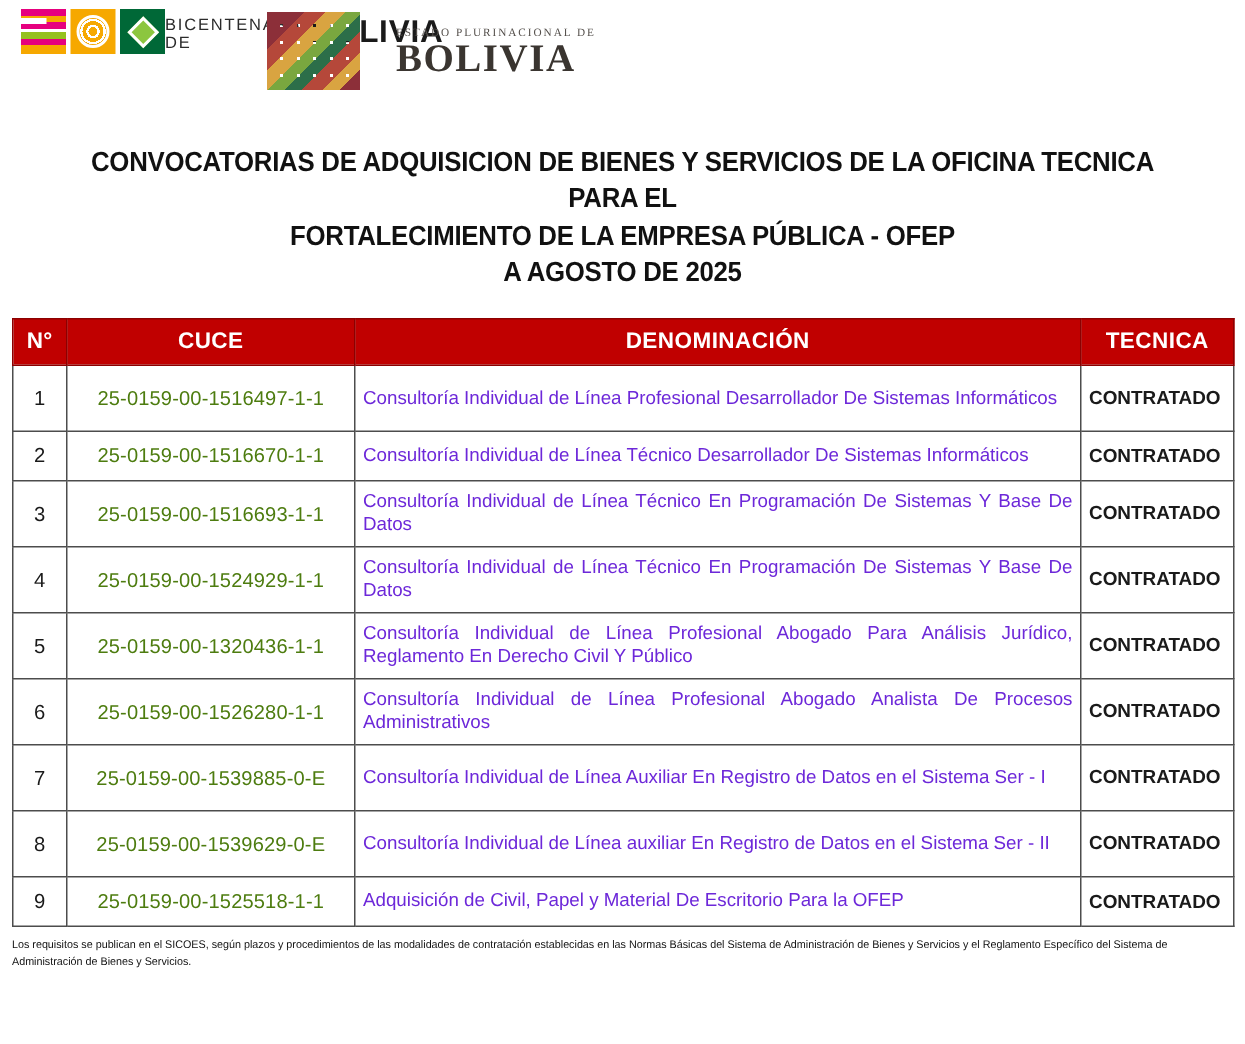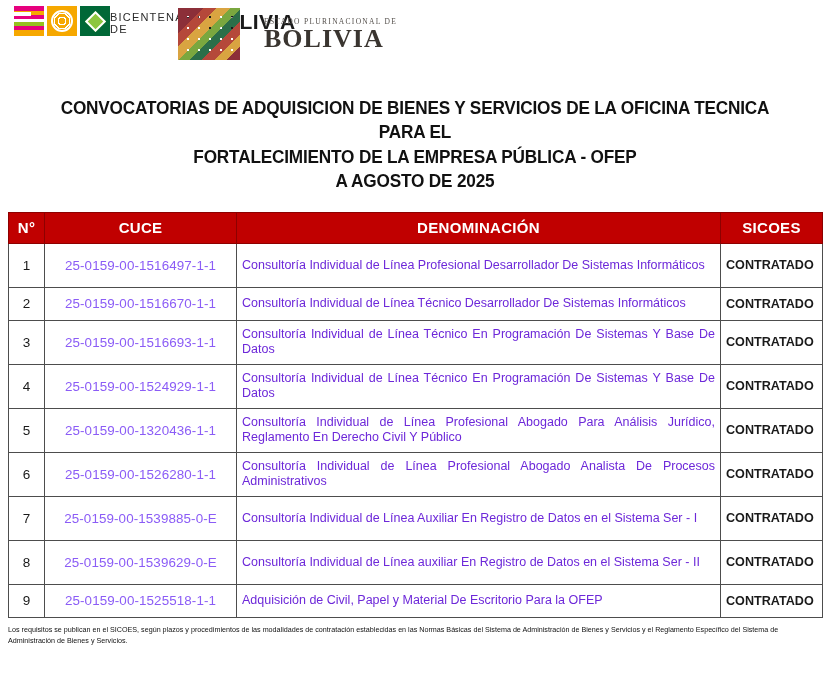--- a/index.html
+++ b/index.html
@@ -211,21 +211,21 @@
 
   td.cell-n {
     text-align: center;
     font-size: 13.5px;
     color: #1a1a1a;
   }
   td.cell-cuce {
     text-align: center;
     font-size: 13.4px;
     letter-spacing: 0.1px;
-    color: #8b5cf6;
+    color: #4d7c0f;
     white-space: nowrap;
   }
   td.cell-den {
     text-align: justify;
     text-align-last: left;
     font-size: 12.5px;
     line-height: 1.22;
     color: #6d28d9;
     padding-left: 6px;
     padding-right: 6px;
@@ -296,21 +296,21 @@
       <col class="col-n">
         <col class="col-cuce">
         <col class="col-den">
         <col class="col-est">
     </colgroup>
     <thead>
       <tr>
         <th>N°</th>
         <th>CUCE</th>
         <th>DENOMINACIÓN</th>
-        <th>SICOES</th>
+        <th>TECNICA</th>
       </tr>
     </thead>
     <tbody>
       <tr class="r-tall">
         <td class="cell-n">1</td>
         <td class="cell-cuce">25-0159-00-1516497-1-1</td>
         <td class="cell-den">Consultoría Individual de Línea Profesional Desarrollador De Sistemas Informáticos</td>
         <td class="cell-est">CONTRATADO</td>
       </tr>
       <tr class="r-short">

